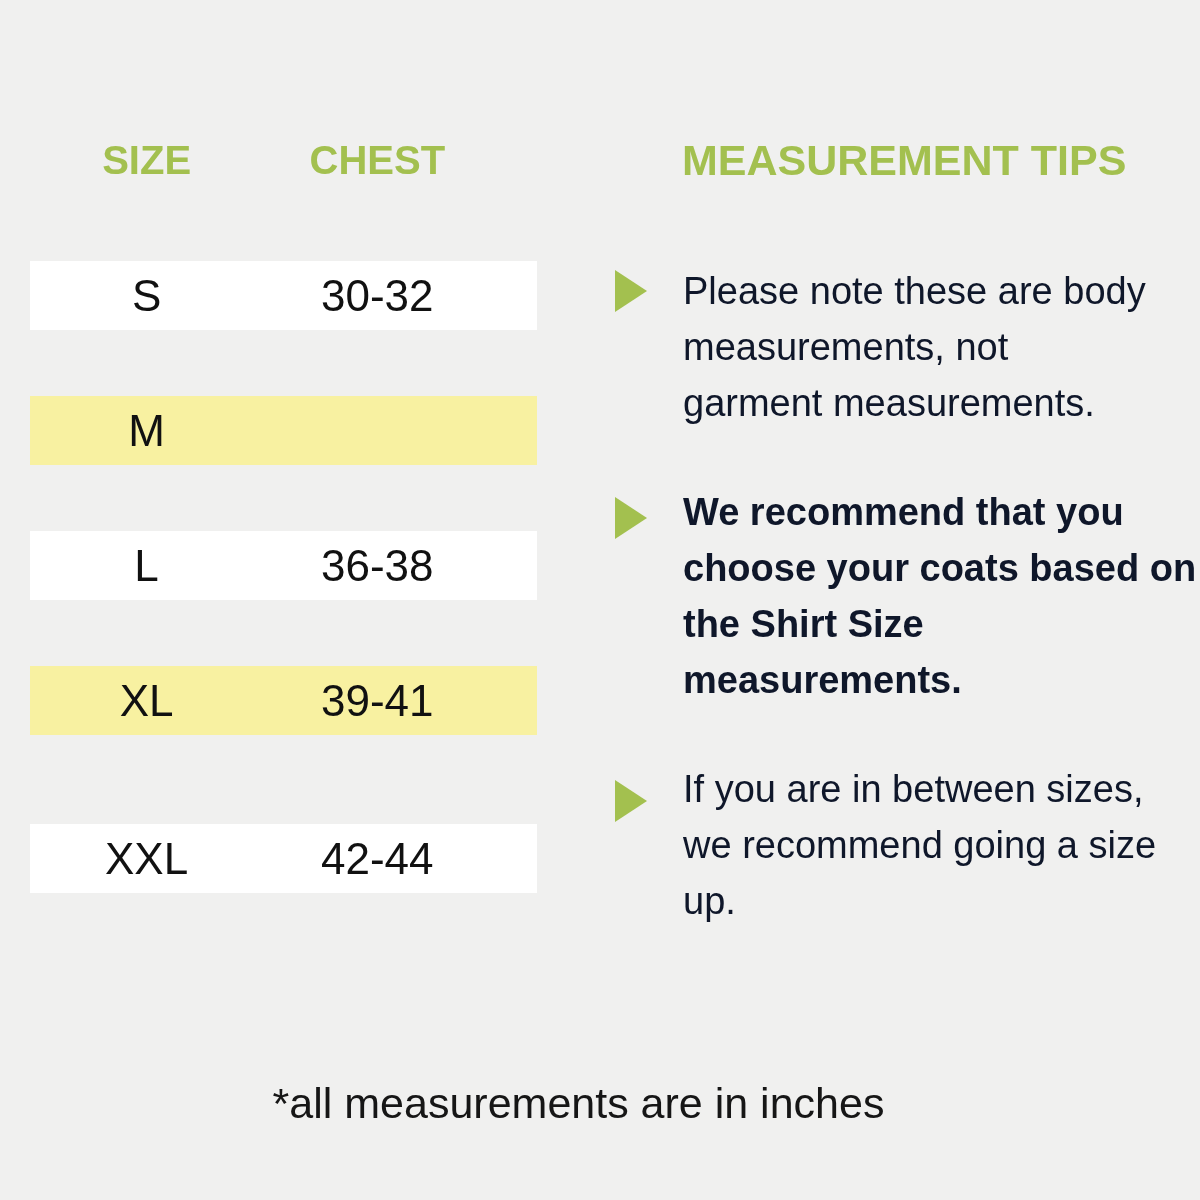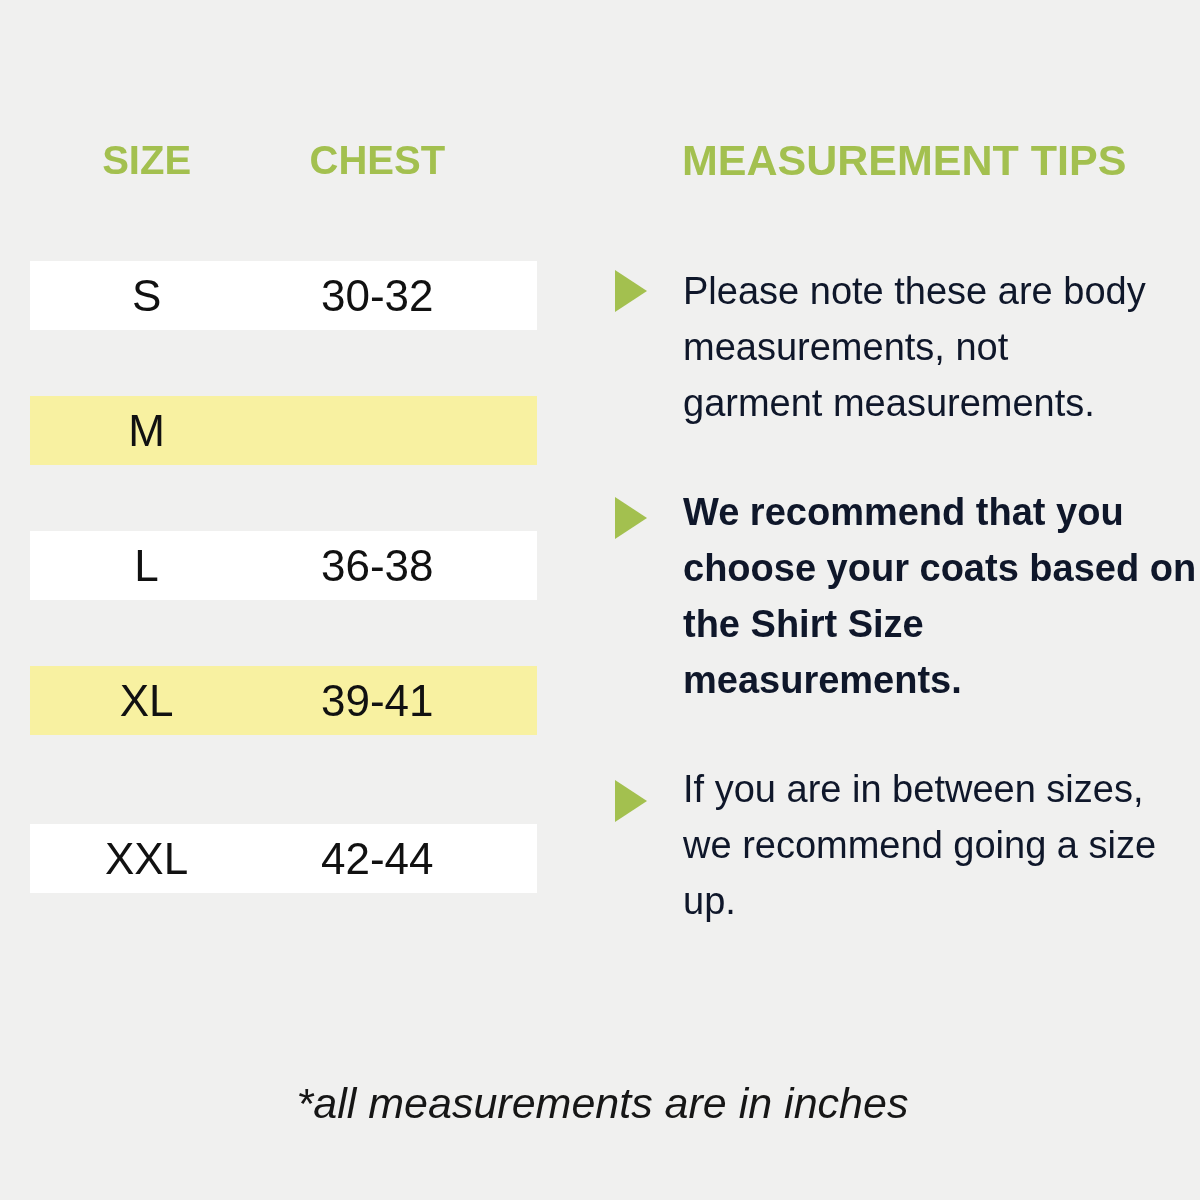--- a/index.html
+++ b/index.html
@@ -83,24 +83,22 @@
   .tip-0 { top: 263px; }
   .tip-1 { top: 484px; font-weight: bold; }
   .tip-2 { top: 761px; }
 
   
   .footer-note {
     position: absolute;
     left: 0; top: 1079px;
     width: 1157px;
     text-align: center;
-    font-style: italic;
     font-size: 43px;
     color: #161616;
-    padding-left: 24px;
   }
 </style>
 </head>
 <body>
 
 <div class="page">
 
   <div class="header-row">
     <div class="col-head cell-size">SIZE</div>
     <div class="col-head cell-chest">CHEST</div>

